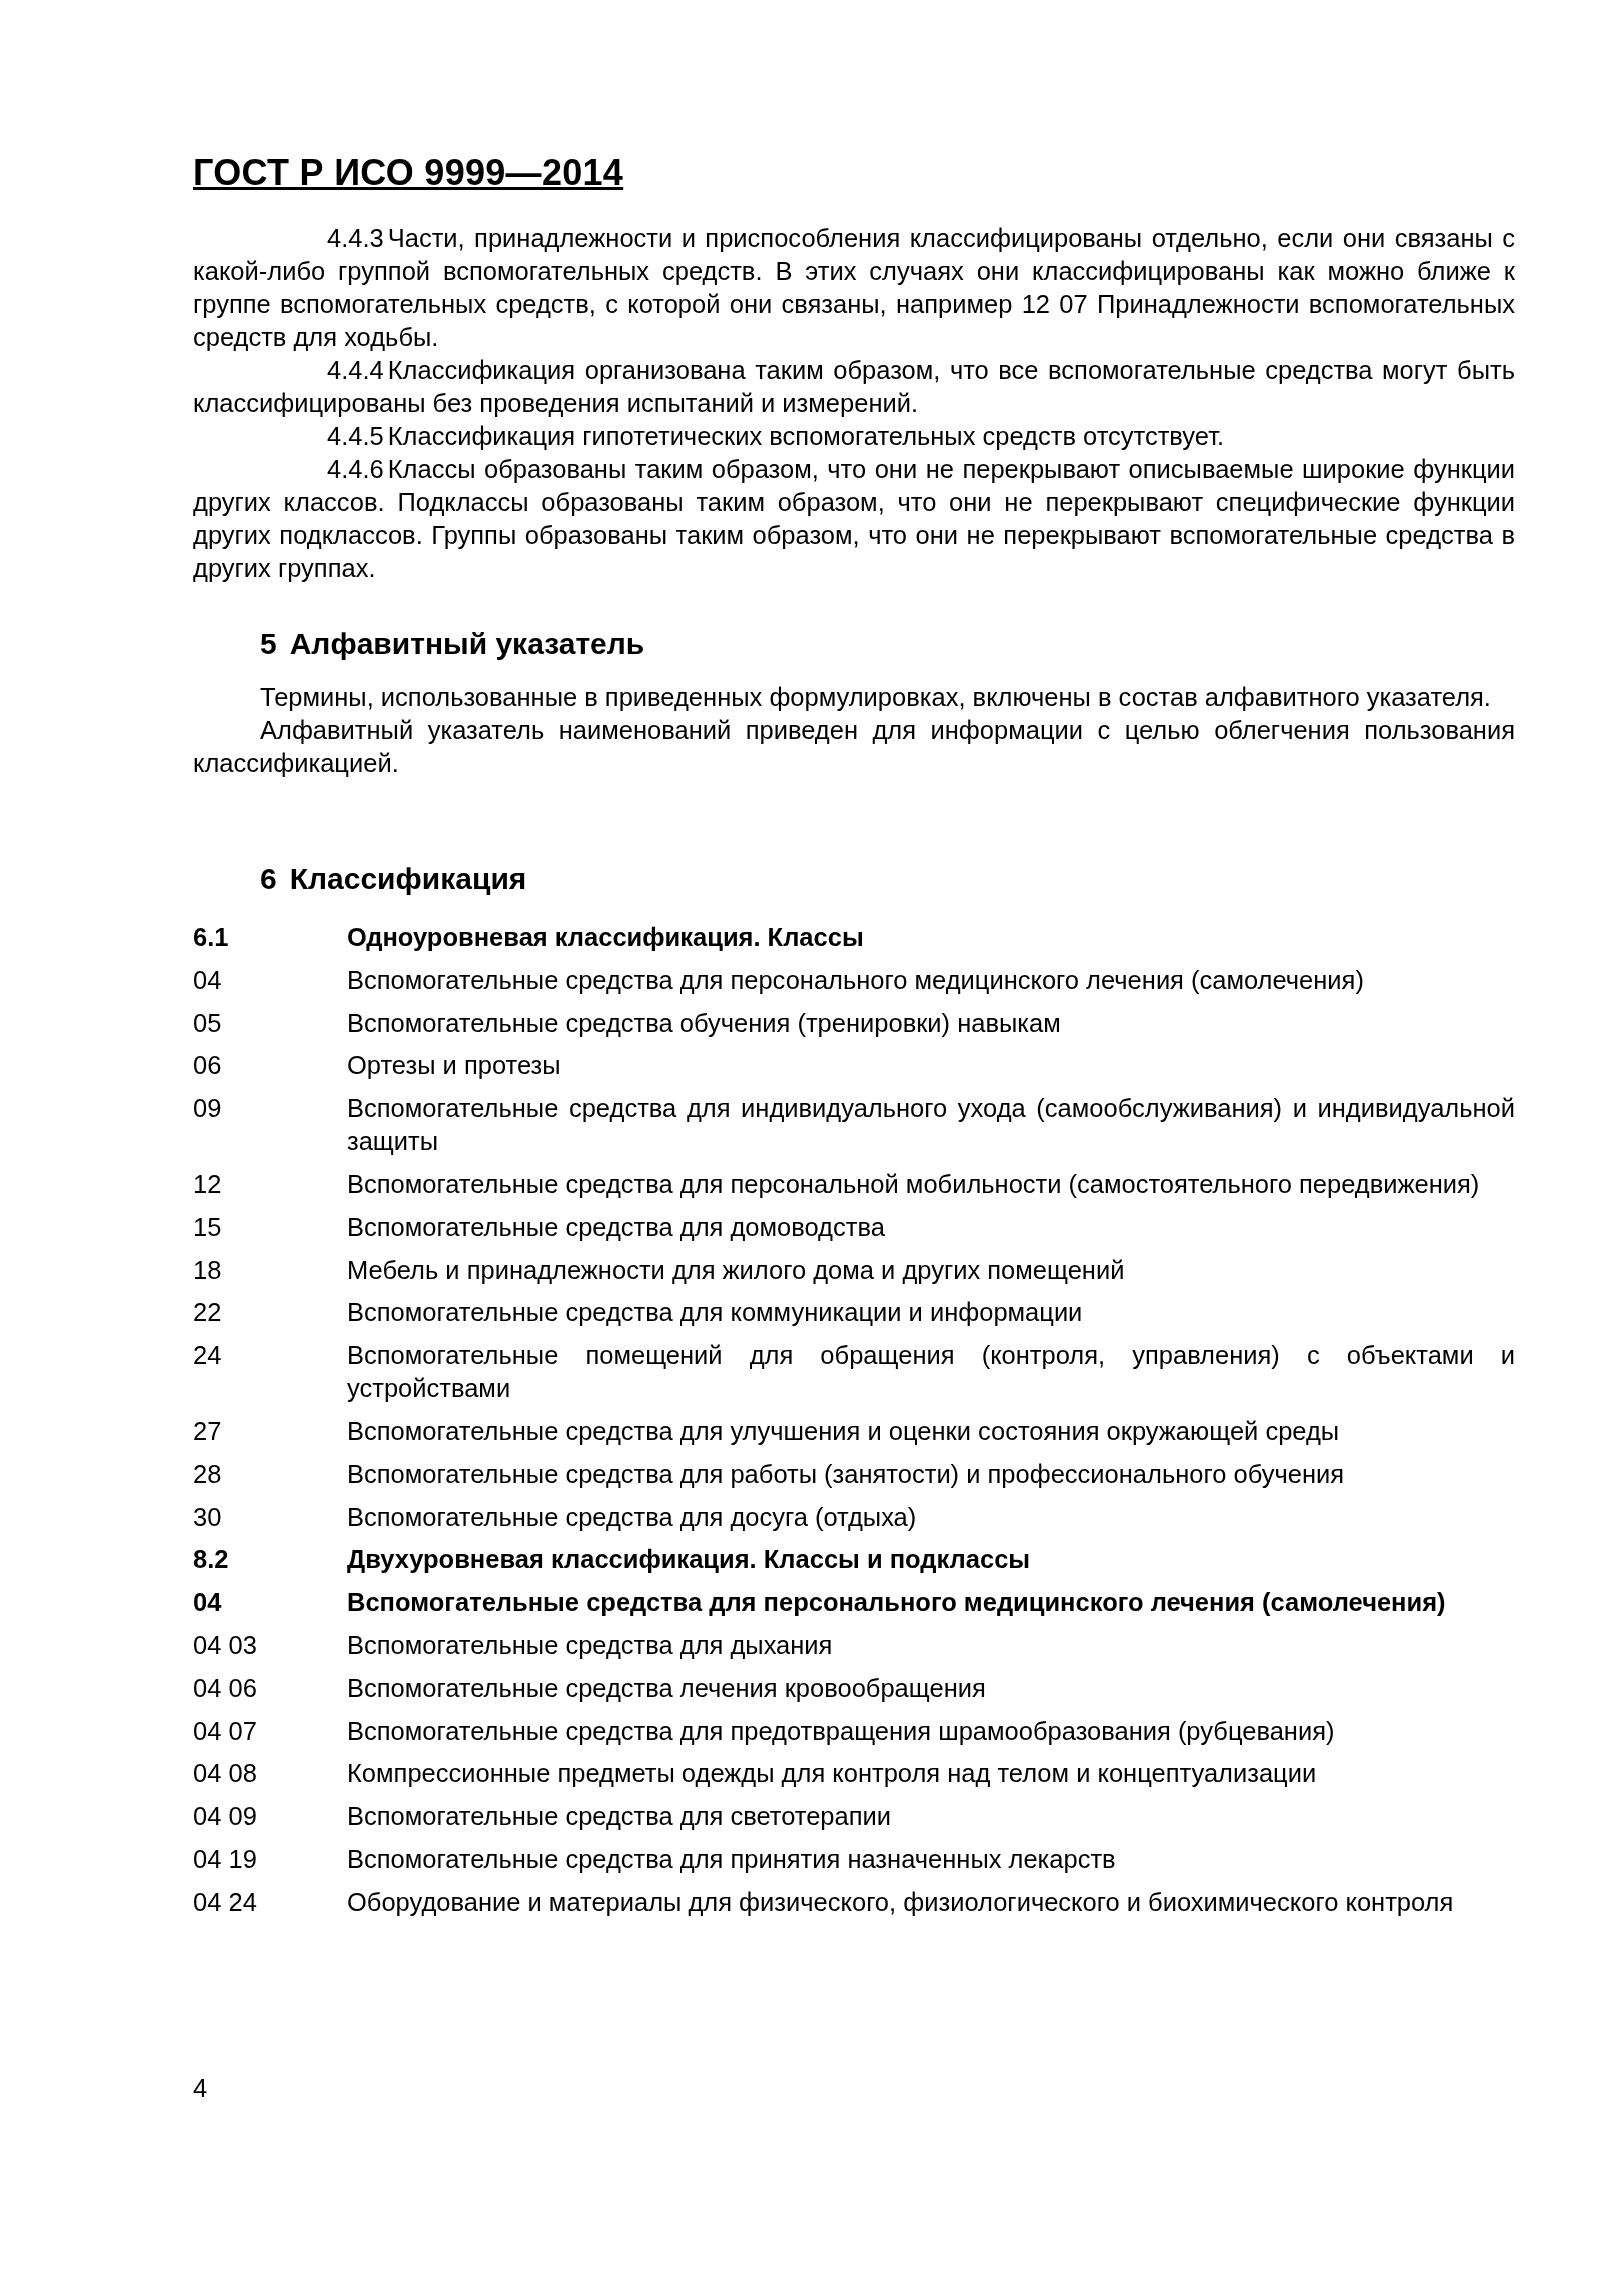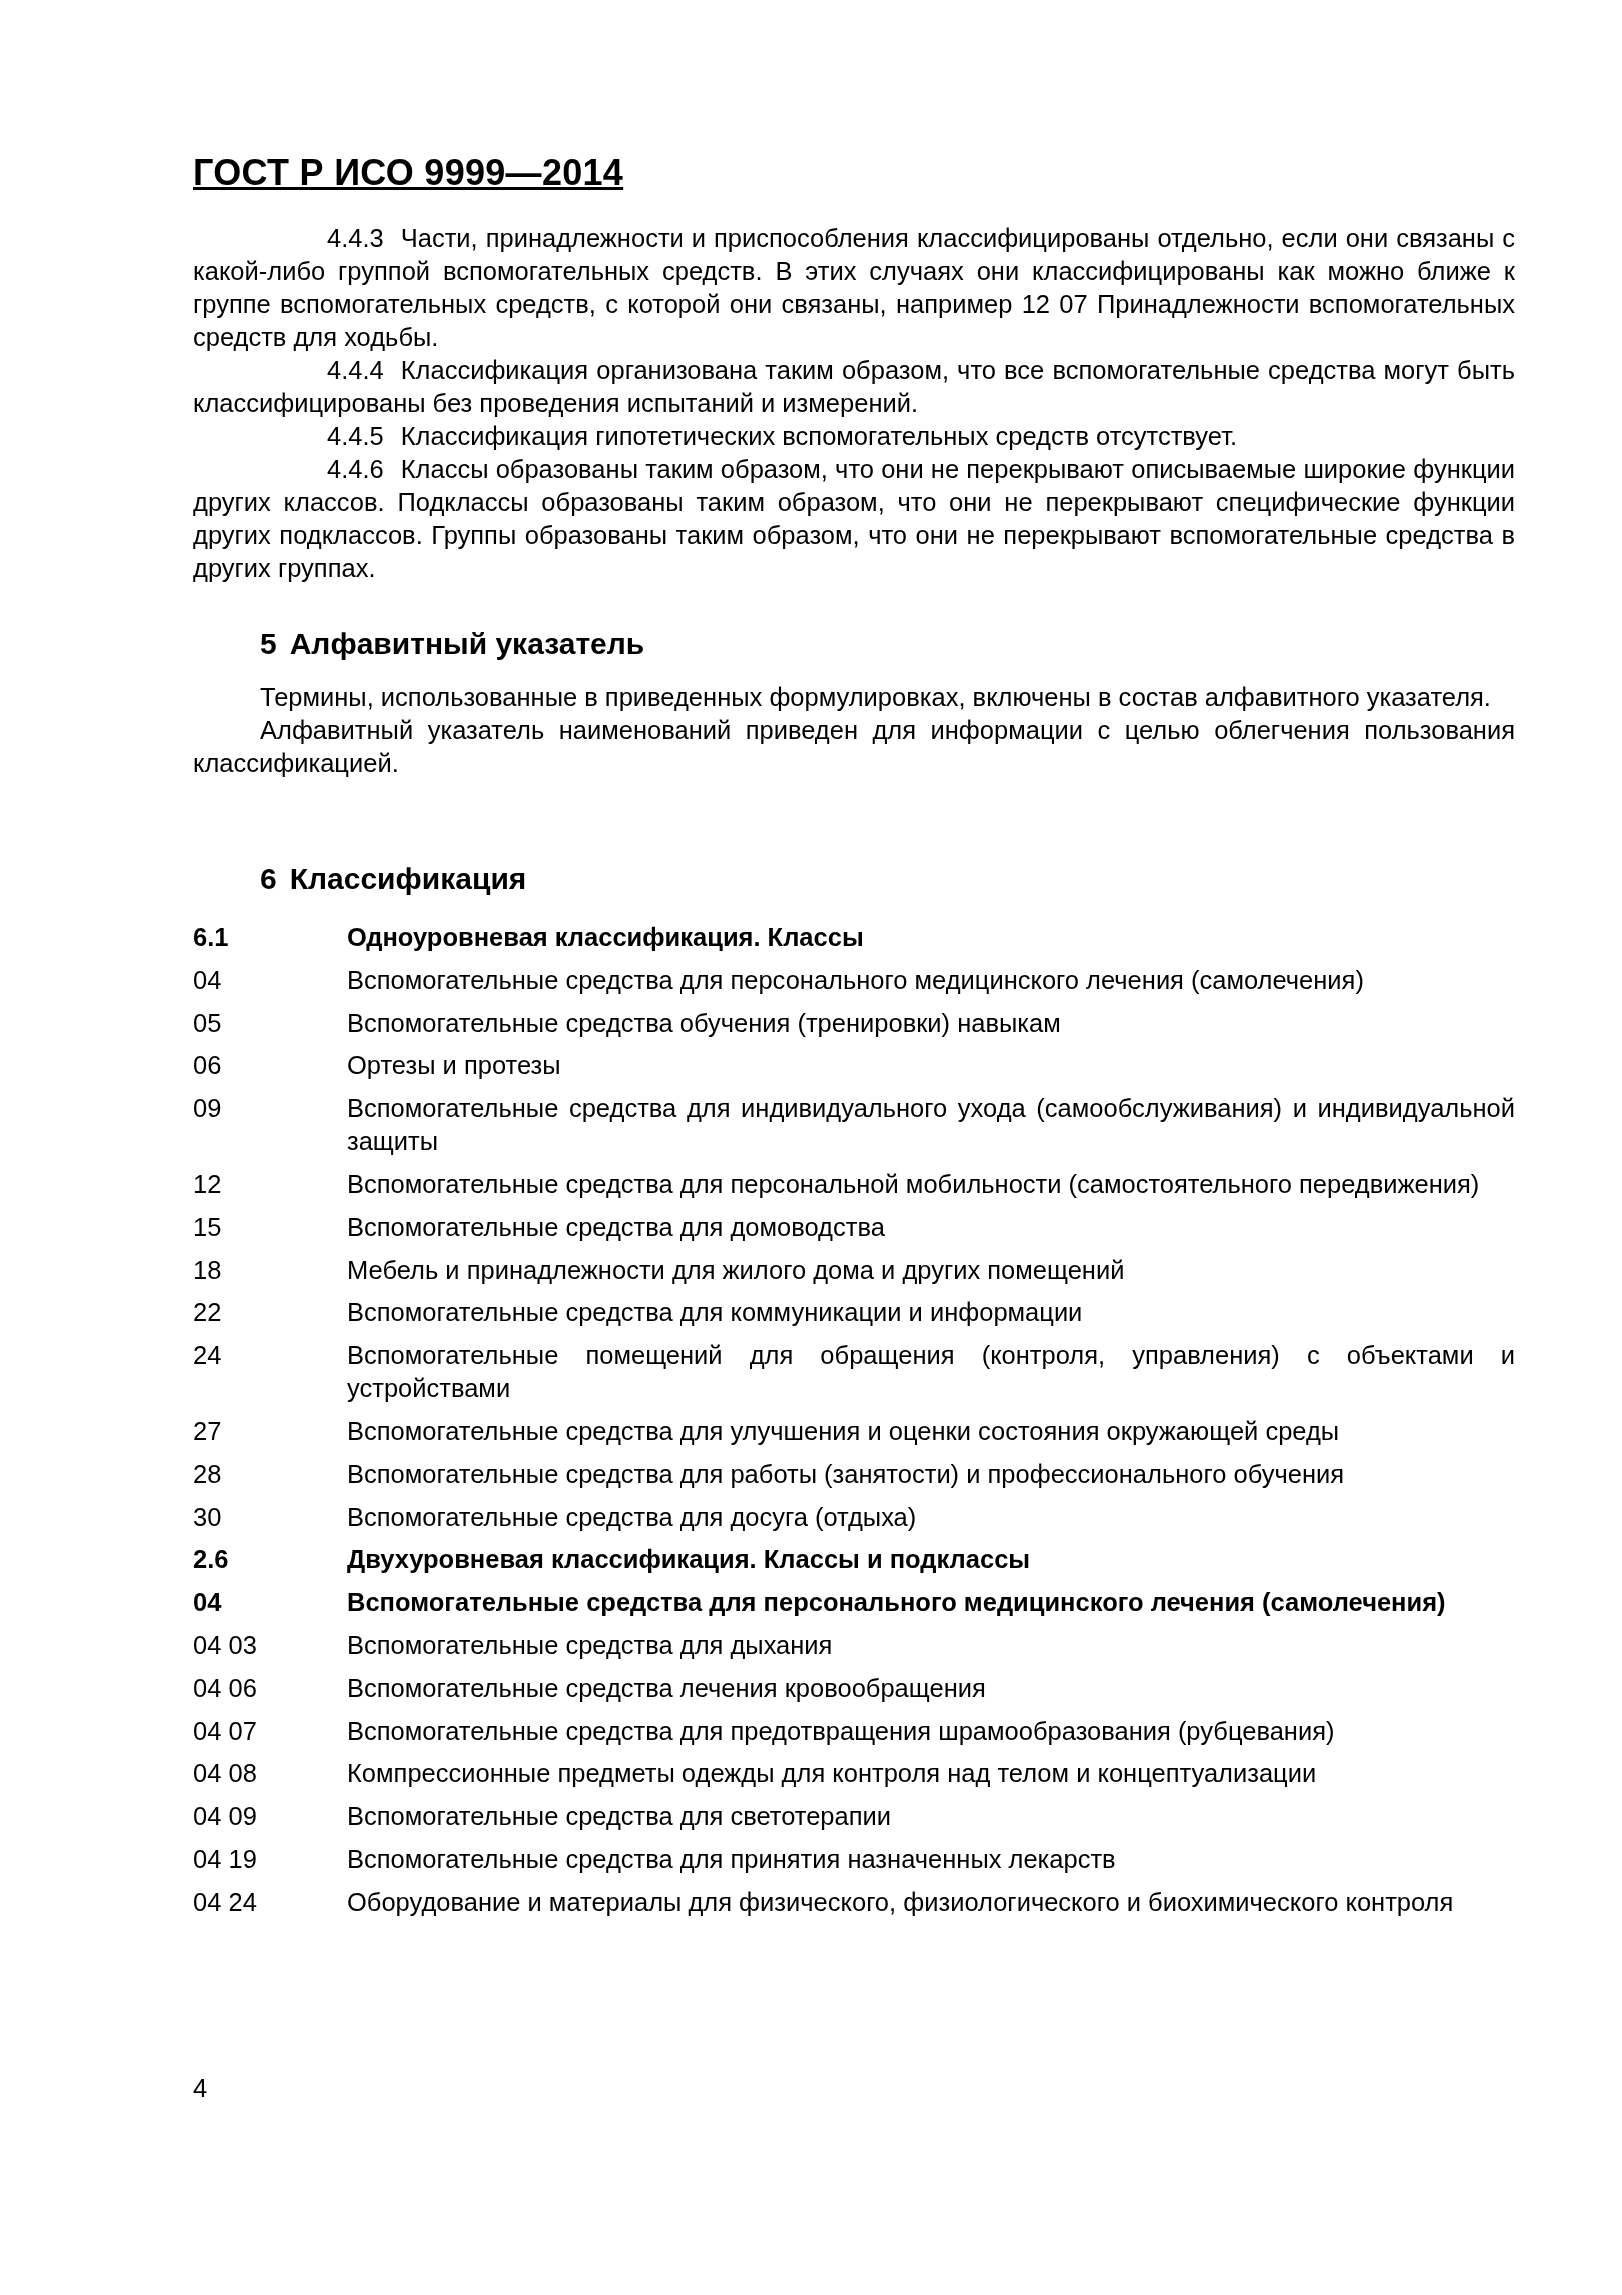--- a/index.html
+++ b/index.html
@@ -10,21 +10,21 @@
   .page { position: absolute; left: 193px; top: 0; width: 1322px; }
   .doc-header {
     position: absolute; top: 152px; left: 0;
     font-size: 36px; font-weight: bold; letter-spacing: 0.3px; text-decoration: underline;
   }
   .body-text {
     position: absolute; left: 0; width: 1322px;
     font-size: 25.5px; line-height: 33px; text-align: justify;
   }
   .para { margin: 0; text-indent: 67px; text-align: justify; }
-  .para .num { display: inline-block; margin-right: 17px; }
+  .para .num { display: inline-block; margin-right: 4px; }
   .sec4 { top: 222px; }
   .h2 {
     position: absolute; left: 67px; font-size: 30px; font-weight: bold;
   }
   .h2 .num { margin-right: 13px; }
   .h2-5 { top: 627px; }
   .sec5 { top: 681px; }
   .h2-6 { top: 862px; }
   .table {
     position: absolute; top: 921px; left: 0; width: 1322px;
@@ -108,21 +108,21 @@
       </div>
       <div class="row">
         <div class="code">28</div>
         <div class="title">Вспомогательные средства для работы (занятости) и профессионального обучения</div>
       </div>
       <div class="row">
         <div class="code">30</div>
         <div class="title">Вспомогательные средства для досуга (отдыха)</div>
       </div>
       <div class="row bold">
-        <div class="code">2.6</div>
+        <div class="code">8.2</div>
         <div class="title">Двухуровневая классификация. Классы и подклассы</div>
       </div>
       <div class="row bold">
         <div class="code">04</div>
         <div class="title">Вспомогательные средства для персонального медицинского лечения (самолечения)</div>
       </div>
       <div class="row">
         <div class="code">04 03</div>
         <div class="title">Вспомогательные средства для дыхания</div>
       </div>

